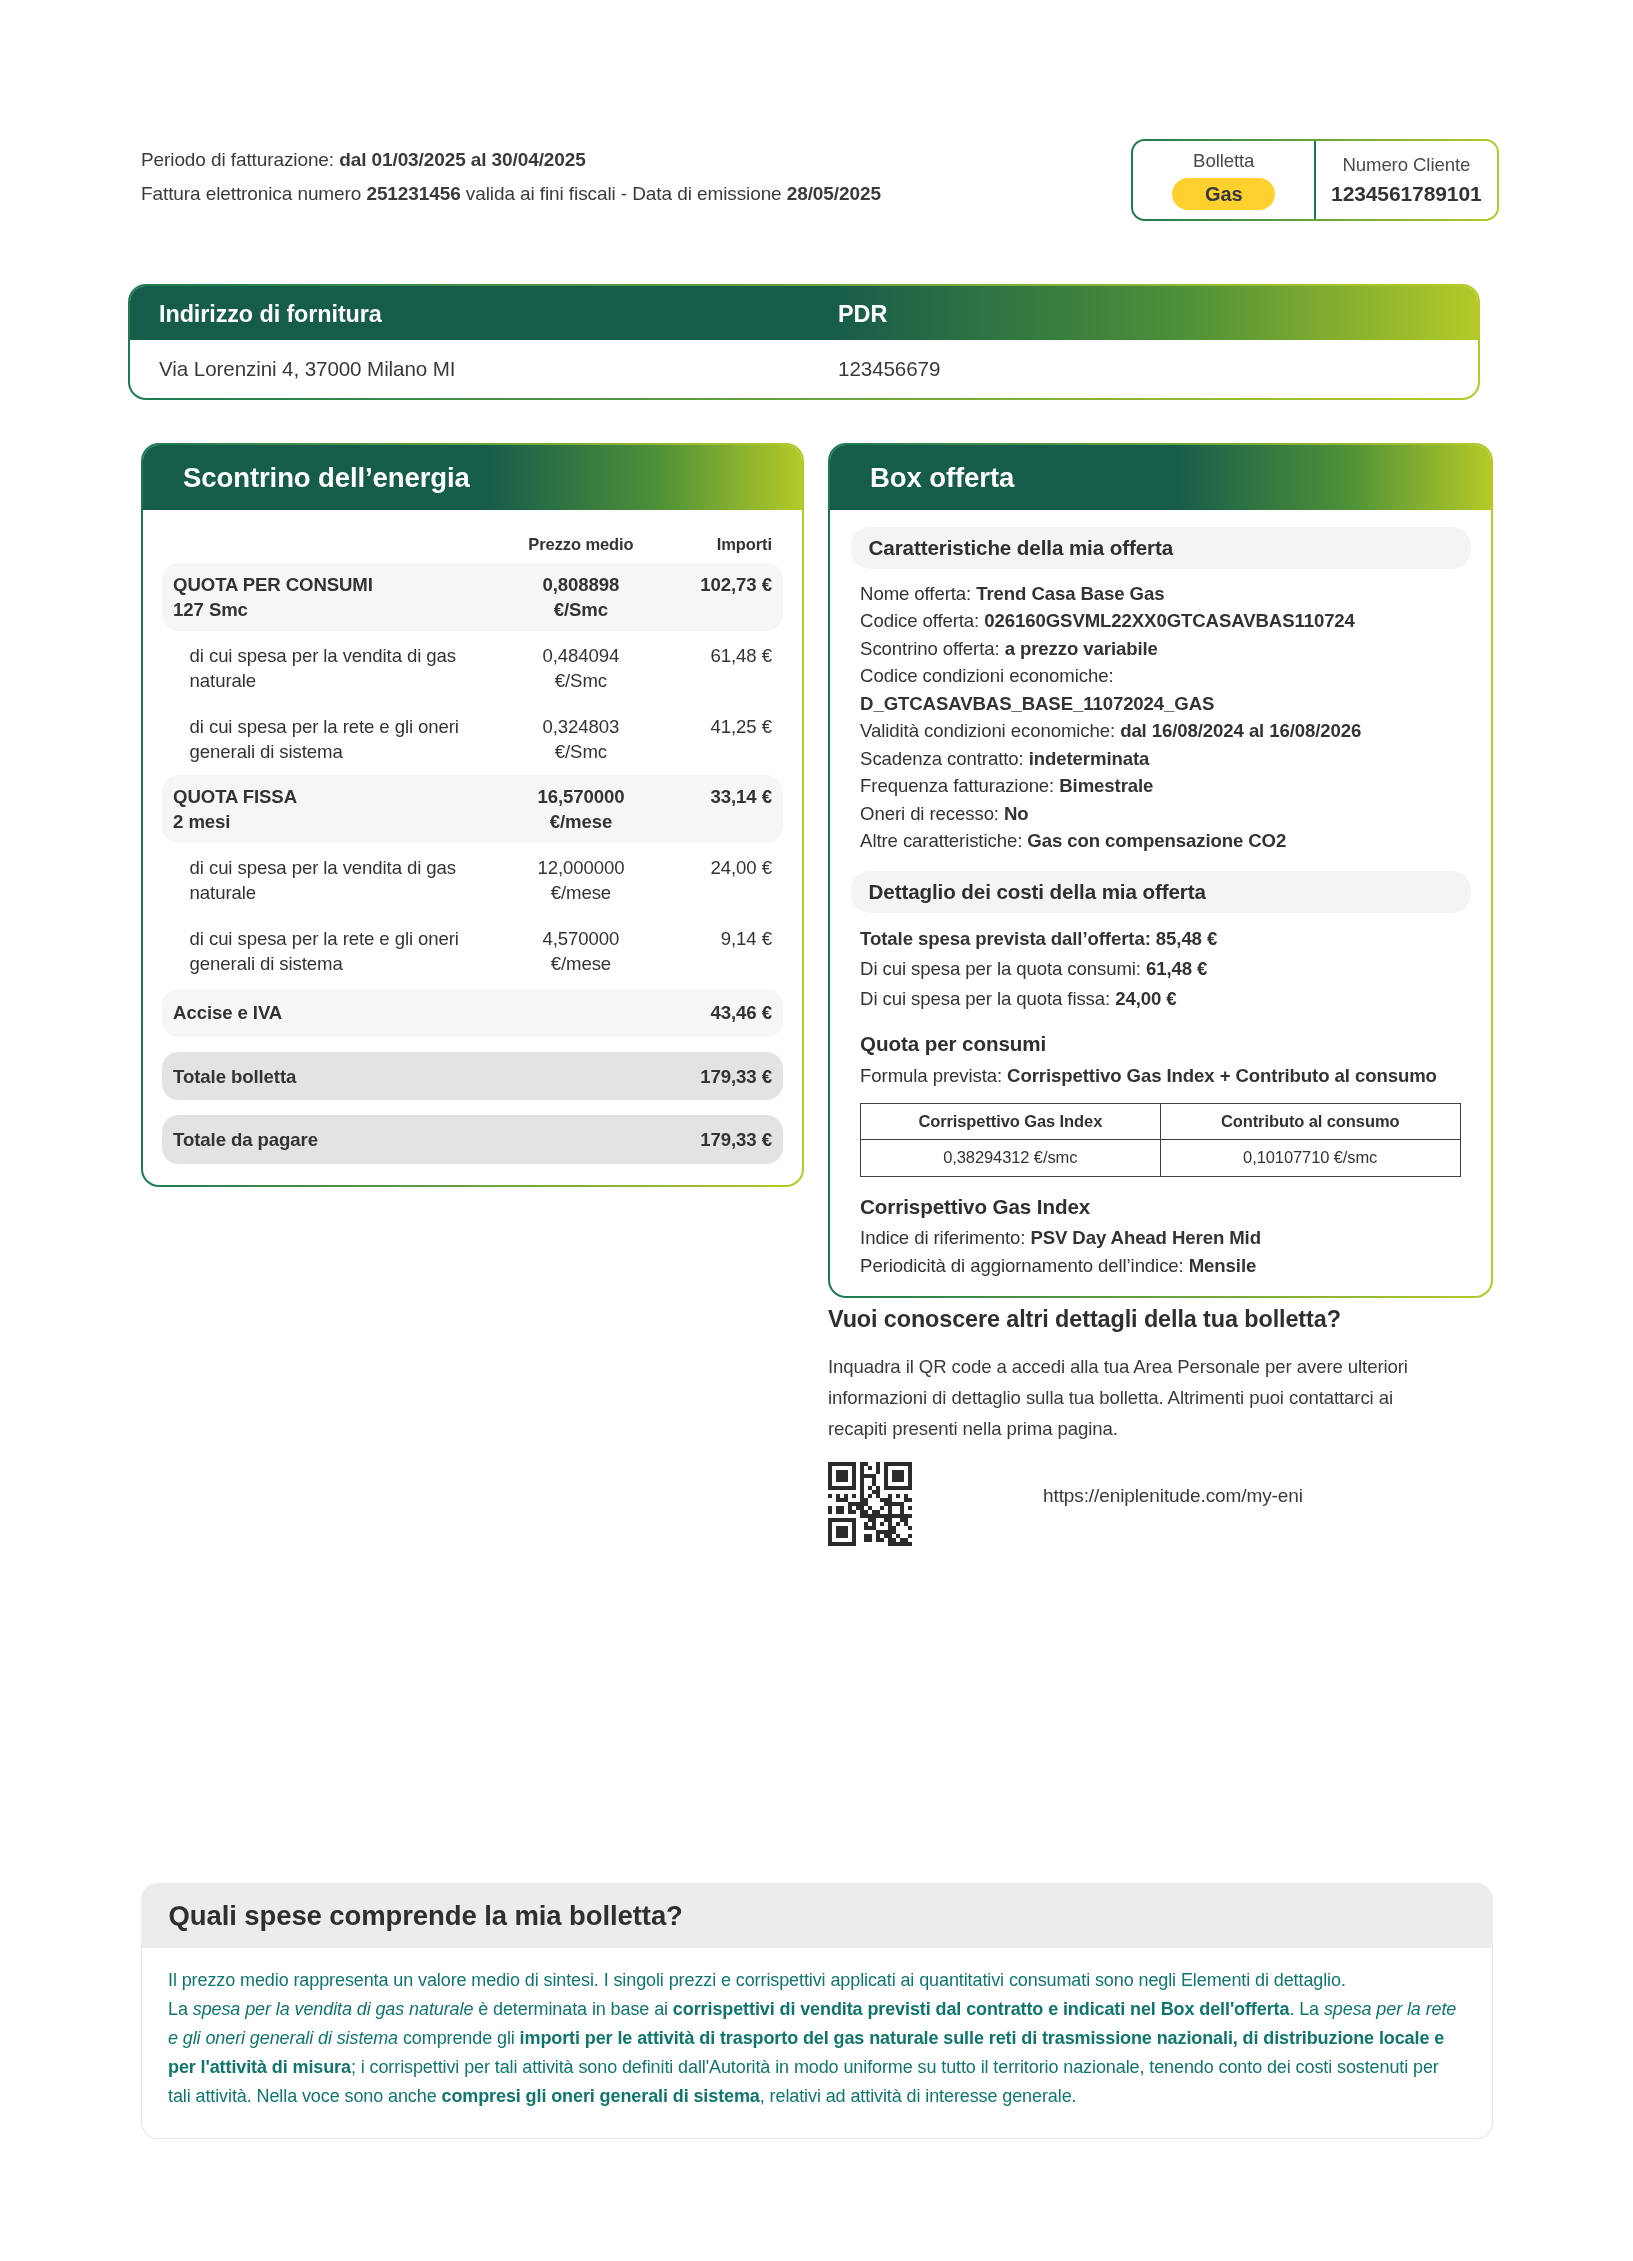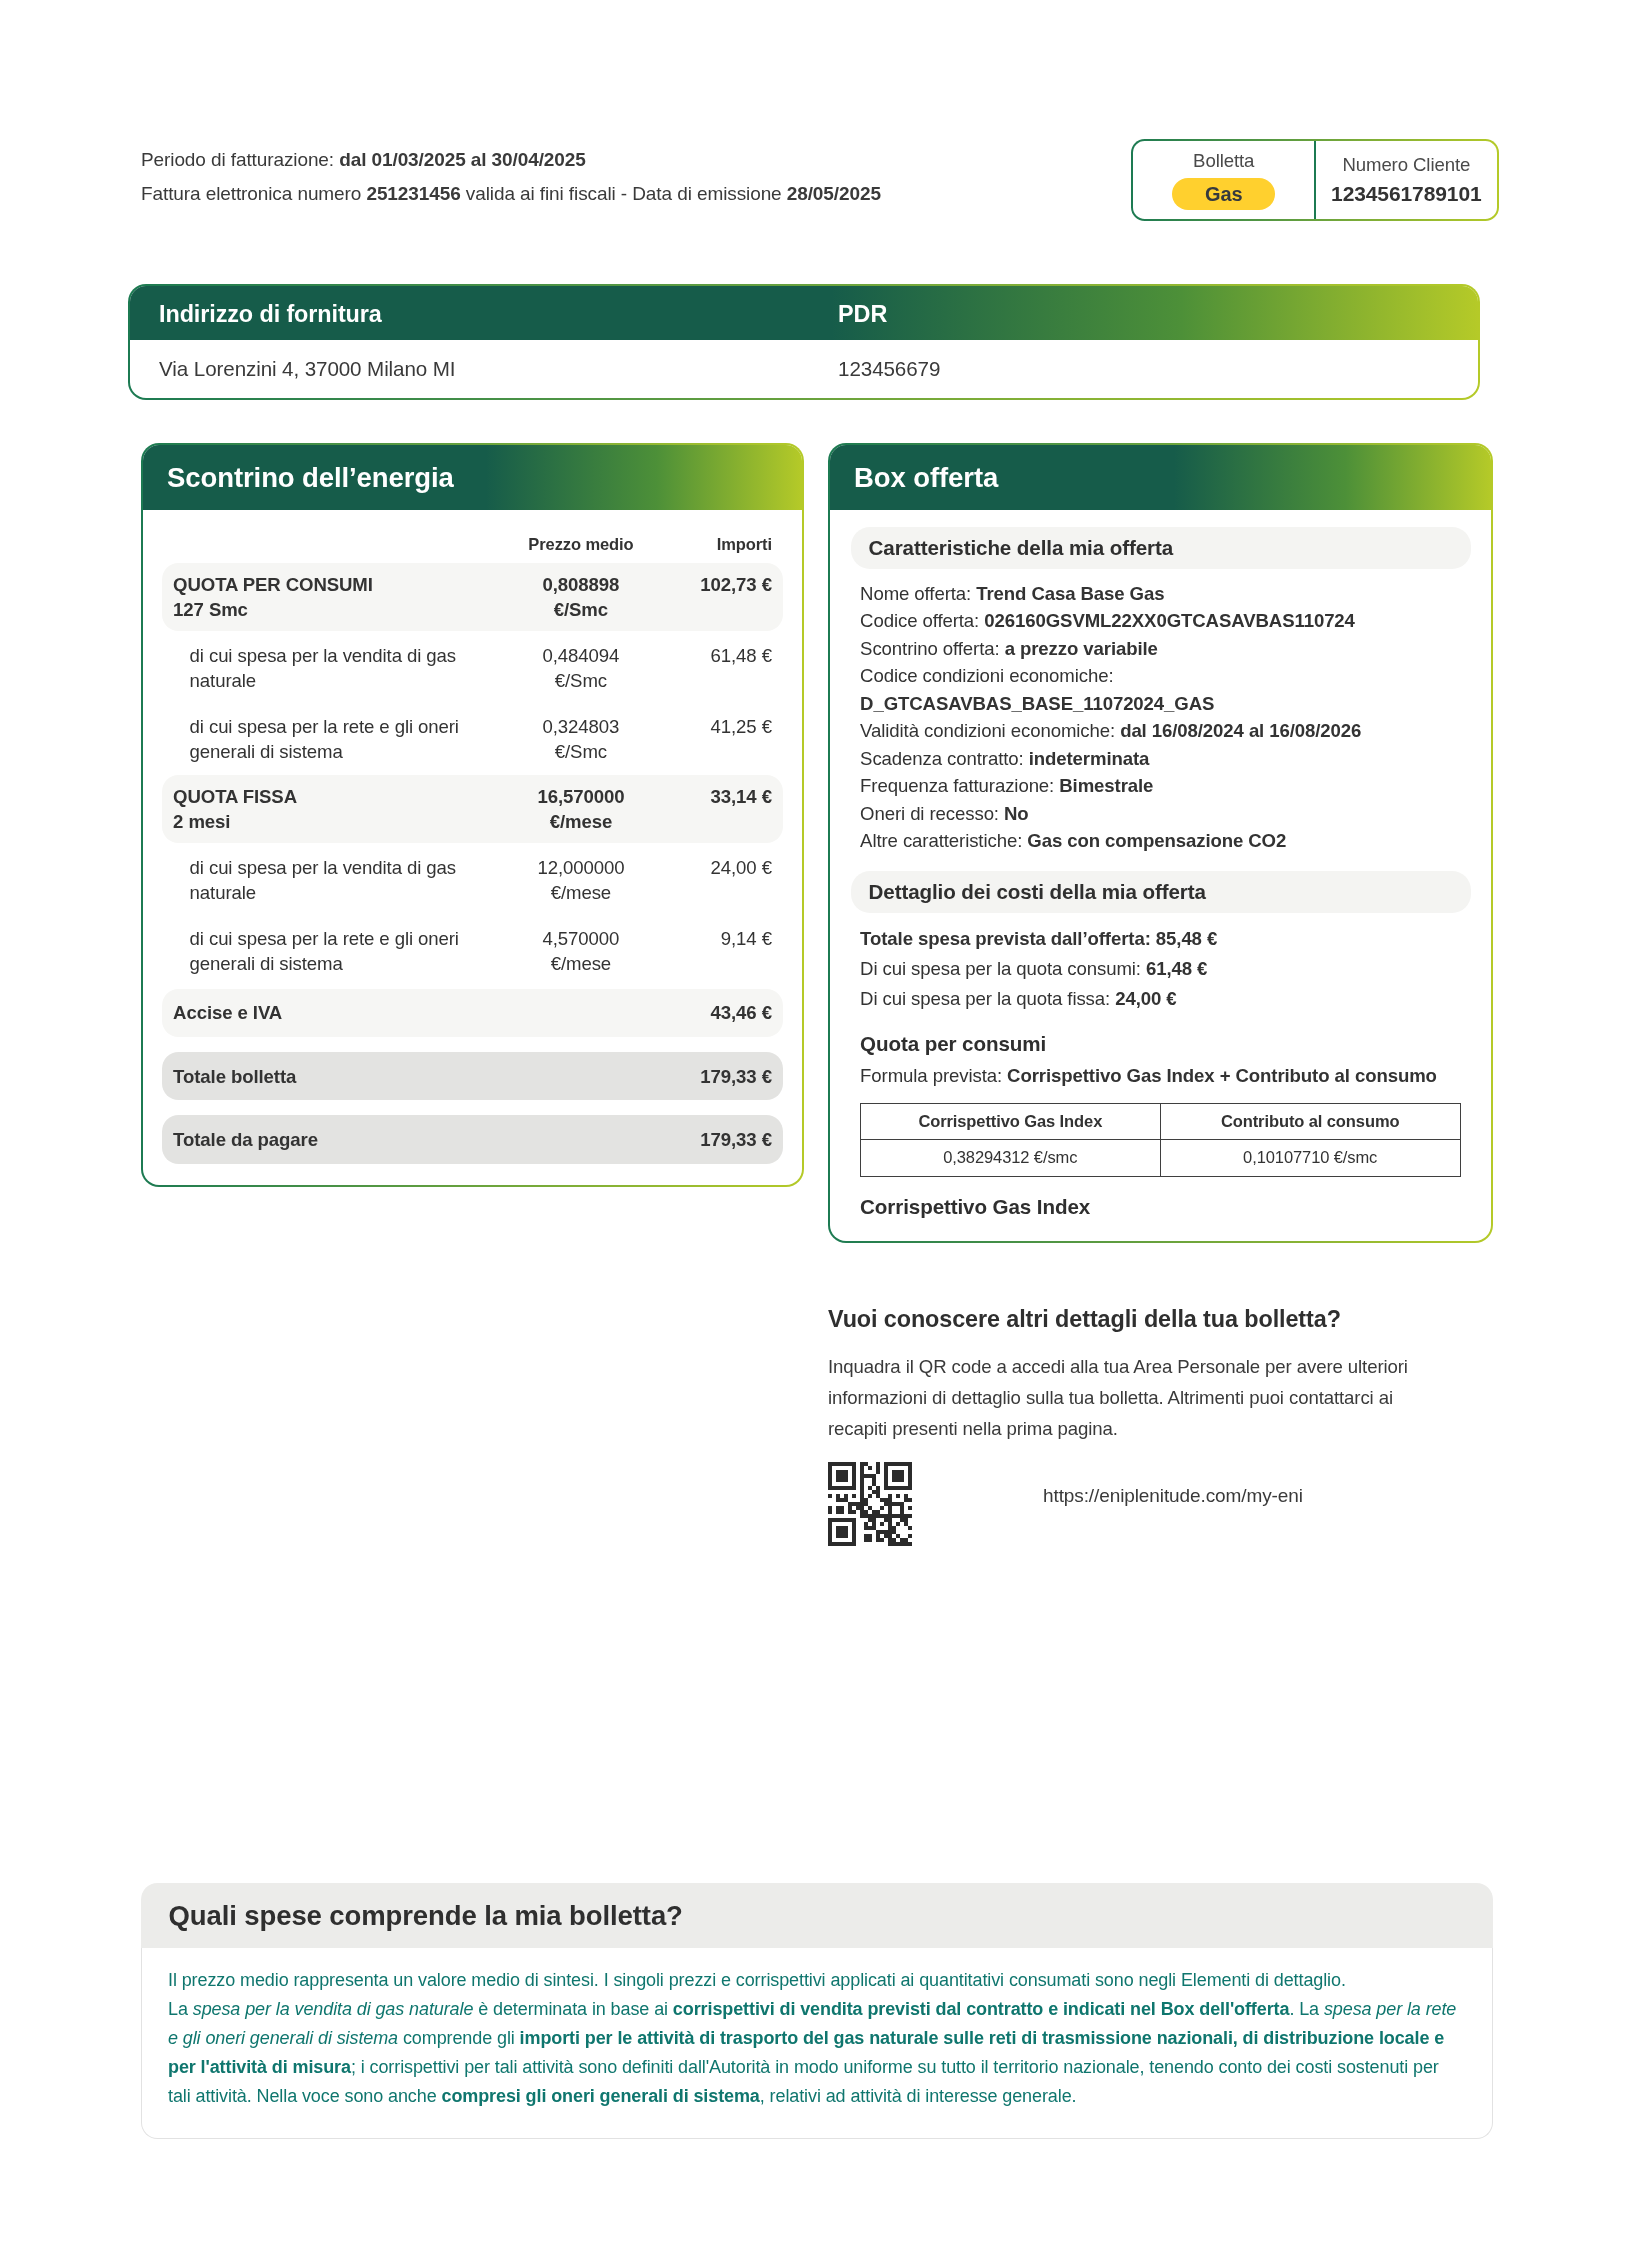--- a/index.html
+++ b/index.html
@@ -29,21 +29,21 @@
   
   .supply { position:absolute; left:128px; top:284px; width:1352px; }
   .supply-head { position:relative; height:54px; font-size:23.4px; }
   .supply-head span { position:absolute; top:15px; }
   .supply-body { position:relative; height:58px; font-size:20.6px; }
   .supply-body span { position:absolute; top:16.5px; }
   .c1 { left:29px; }  .c2 { left:708px; }
 
   
   .receipt { position:absolute; left:141px; top:443px; width:663px; }
-  .receipt .ghead, .offer .ghead { height:65px; line-height:65px; font-size:27.5px; padding:0 24px; }
+  .receipt .ghead, .offer .ghead { height:65px; line-height:65px; font-size:27.5px; padding:0 40px; }
   .receipt-body { padding:5.5px 19px 18px; }
   .s-cols { display:flex; padding:19px 11px 9.6px; font-weight:700; font-size:16.5px; color:#333; }
   .s-cols .sl { flex:1; }
   .s-cols .sp { width:162px; text-align:center; }
   .s-cols .si { width:110px; text-align:right; }
   .s-row { display:flex; align-items:flex-start; border-radius:16.5px; padding:9px 11px; margin-bottom:2.7px;
            font-size:18.6px; line-height:25px; color:#333; }
   .s-label { flex:1; }
   .s-sub { display:block; }
   .s-price { width:162px; text-align:center; }
@@ -296,20 +296,29 @@
         </div>
 
         <div class="ot">
           <div class="h cdiv">Corrispettivo Gas Index</div>
           <div class="h">Contributo al consumo</div>
           <div class="cdiv">0,38294312 €/smc</div>
           <div>0,10107710 €/smc</div>
         </div>
 
         <div class="o-sub">Corrispettivo Gas Index</div>
+        <div>
+
+        <div class="o-line">
+              <span class="o-label">Indice di riferimento:</span><strong>PSV Day Ahead Heren Mid</strong>
+            </div>
+            <div class="o-line">
+              <span class="o-label">Periodicità di aggiornamento dell’indice:</span><strong>Mensile</strong>
+            </div>
+          </div>
 
       </div>
     </div>
   </section>
 
   <section class="qr-section">
     <div class="qr-title">Vuoi conoscere altri dettagli della tua bolletta?</div>
     <div class="qr-text">Inquadra il QR code a accedi alla tua Area Personale per avere ulteriori informazioni di dettaglio sulla tua bolletta. Altrimenti puoi contattarci ai recapiti presenti nella prima pagina.</div>
     <div class="qr-row">
       <div class="qr-svg" id="qr-holder"><svg viewBox="0 0 21 21" width="84" height="84" shape-rendering="crispEdges">

